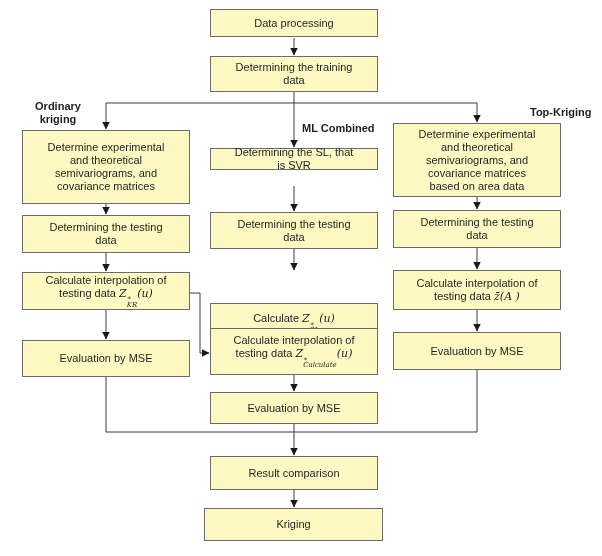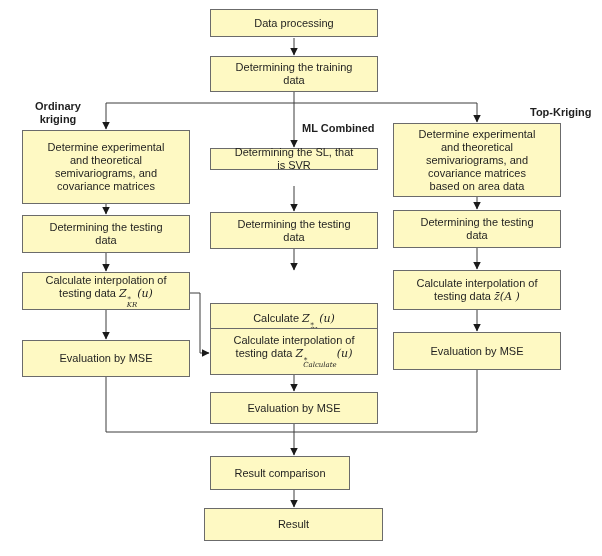--- a/index.html
+++ b/index.html
@@ -34,21 +34,21 @@
   #n-l2 { left:22px;  top:215px; width:168px; height:38px; }
   #n-m2 { left:210px; top:212px; width:168px; height:37px; }
   #n-r2 { left:393px; top:210px; width:168px; height:38px; }
   #n-l3 { left:22px;  top:272px; width:168px; height:38px; }
   #n-m3 { left:210px; top:271px; width:168px; height:40px;margin-top:32px; }
   #n-r3 { left:393px; top:270px; width:168px; height:40px; }
   #n-l4 { left:22px;  top:340px; width:168px; height:37px; }
   #n-m4 { left:210px; top:328px; width:168px; height:47px; }
   #n-r4 { left:393px; top:332px; width:168px; height:38px; }
   #n-m5 { left:210px; top:392px; width:168px; height:32px; }
-  #n-rc { left:210px; top:456px; width:140px; height:34px; }
+  #n-rc { left:210px; top:456px; width:168px; height:34px; }
   #n-fn { left:204px; top:508px; width:179px; height:33px; }
   #lbl-left  { left:26px;  top:100px; width:64px; text-align:center; }
   #lbl-mid   { left:302px; top:122px; }
   #lbl-right { left:486px; top:106px;margin-left:44px; }
 </style>
 </head>
 <body>
 
 <div class="stage">
 
@@ -147,15 +147,15 @@
           </span><span>(u)</span></span>
     </span>
   </div>
 
   <div class="node" id="n-r4">Evaluation by MSE</div>
 
   <div class="node" id="n-m5">Evaluation by MSE</div>
 
   <div class="node" id="n-rc">Result comparison</div>
 
-  <div class="node" id="n-fn">Result</div>
+  <div class="node" id="n-fn">Kriging</div>
 
 </div>
 
 </body></html>

